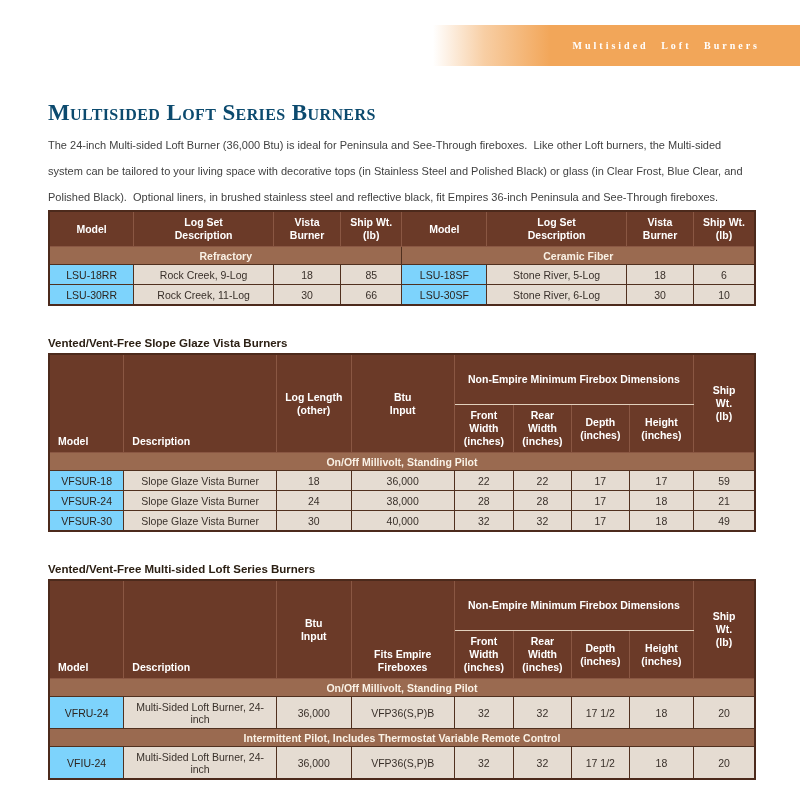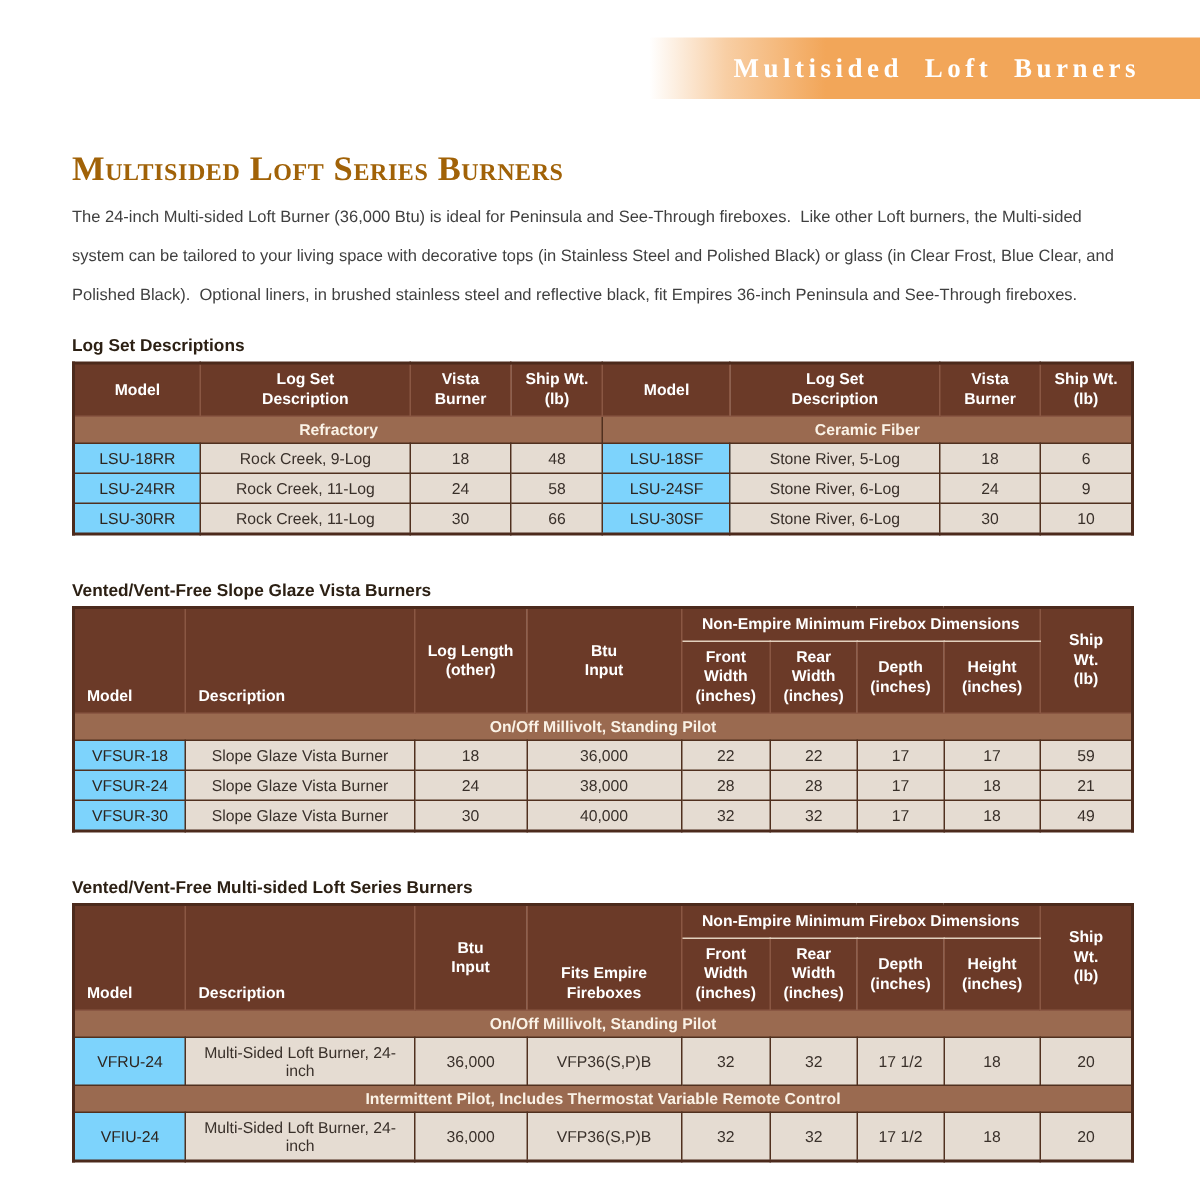--- a/index.html
+++ b/index.html
@@ -17,38 +17,38 @@
     position: absolute;
     top: 25px; left: 433px; right: 0;
     height: 41px;
     background: linear-gradient(90deg, rgba(242,166,89,0) 0%, rgba(242,166,89,0.55) 14%, #F2A659 32%);
     display: flex; align-items: center; justify-content: flex-end;
     padding-right: 40px;
   }
   .banner-text {
     font-family: "Liberation Serif", serif;
     color: #ffffff;
-    font-size: 18px;
+    font-size: 10px;
     font-weight: bold;
     letter-spacing: 3px;
     word-spacing: 7px;
   }
 
   
   .content {
     position: absolute;
     left: 48px; top: 100px;
     width: 708px;
   }
   .page-title {
     font-family: "Liberation Serif", serif;
     font-variant: small-caps;
     font-weight: bold;
     font-size: 23px;
-    color: #a16207;
+    color: #0c4a6e;
     letter-spacing: 0.4px;
     margin: 0 0 6px 0;
   }
   .intro {
     font-size: 11px;
     color: #3f3f3f;
     line-height: 26px;
     white-space: pre-wrap;
     margin: 0;
   }
@@ -76,21 +76,21 @@
     font-weight: bold;
     white-space: pre-line;
     text-align: center;
     vertical-align: middle;
     padding: 4px 3px;
     border: 1px solid #8a5743;
     line-height: 13px;
   }
   th.bl { text-align: left; vertical-align: bottom; padding-left: 8px; }
   th.bc { vertical-align: bottom; }
-  th.group { border-bottom: 1px solid #e2d0bd; padding: 4px 3px; }
+  th.group { border-bottom: 1px solid #e2d0bd; padding: 18px 3px; }
   td {
     background: #e5dcd2;
     color: #39302a;
     font-size: 10.5px;
     text-align: center;
     padding: 3.5px 3px;
     border: 1.5px solid #50301f;
     line-height: 12px;
   }
   td.model { font-weight: normal; color: #2d251f; background: #7dd3fc; }
@@ -108,21 +108,20 @@
 
 <div class="banner">
   <span class="banner-text">Multisided Loft Burners</span>
 </div>
 
 <div class="content">
 
   <h1 class="page-title">Multisided Loft Series Burners</h1>
   <p class="intro">The 24-inch Multi-sided Loft Burner (36,000 Btu) is ideal for Peninsula and See-Through fireboxes.  Like other Loft burners, the Multi-sided system can be tailored to your living space with decorative tops (in Stainless Steel and Polished Black) or glass (in Clear Frost, Blue Clear, and Polished Black).  Optional liners, in brushed stainless steel and reflective black, fit Empires 36-inch Peninsula and See-Through fireboxes.</p>
 
-  <p class="tbl-label first">Log Set Descriptions</p>
   <table>
     <colgroup>
       <col style="width:12%">
         <col style="width:19.8%">
         <col style="width:9.5%">
         <col style="width:8.7%">
       <col style="width:12%">
         <col style="width:19.8%">
         <col style="width:9.5%">
         <col style="width:8.7%">
@@ -147,35 +146,25 @@
     </thead>
     <tbody>
         <tr class="section">
           <td colspan="4">Refractory</td>
           <td colspan="4">Ceramic Fiber</td>
         </tr>
         <tr>
           <td class="model">LSU-18RR</td>
           <td>Rock Creek, 9-Log</td>
           <td>18</td>
-          <td>48</td>
+          <td>85</td>
           <td class="model">LSU-18SF</td>
           <td>Stone River, 5-Log</td>
           <td>18</td>
           <td>6</td>
-        </tr>
-        <tr>
-          <td class="model">LSU-24RR</td>
-          <td>Rock Creek, 11-Log</td>
-          <td>24</td>
-          <td>58</td>
-          <td class="model">LSU-24SF</td>
-          <td>Stone River, 6-Log</td>
-          <td>24</td>
-          <td>9</td>
         </tr>
         <tr>
           <td class="model">LSU-30RR</td>
           <td>Rock Creek, 11-Log</td>
           <td>30</td>
           <td>66</td>
           <td class="model">LSU-30SF</td>
           <td>Stone River, 6-Log</td>
           <td>30</td>
           <td>10</td>

